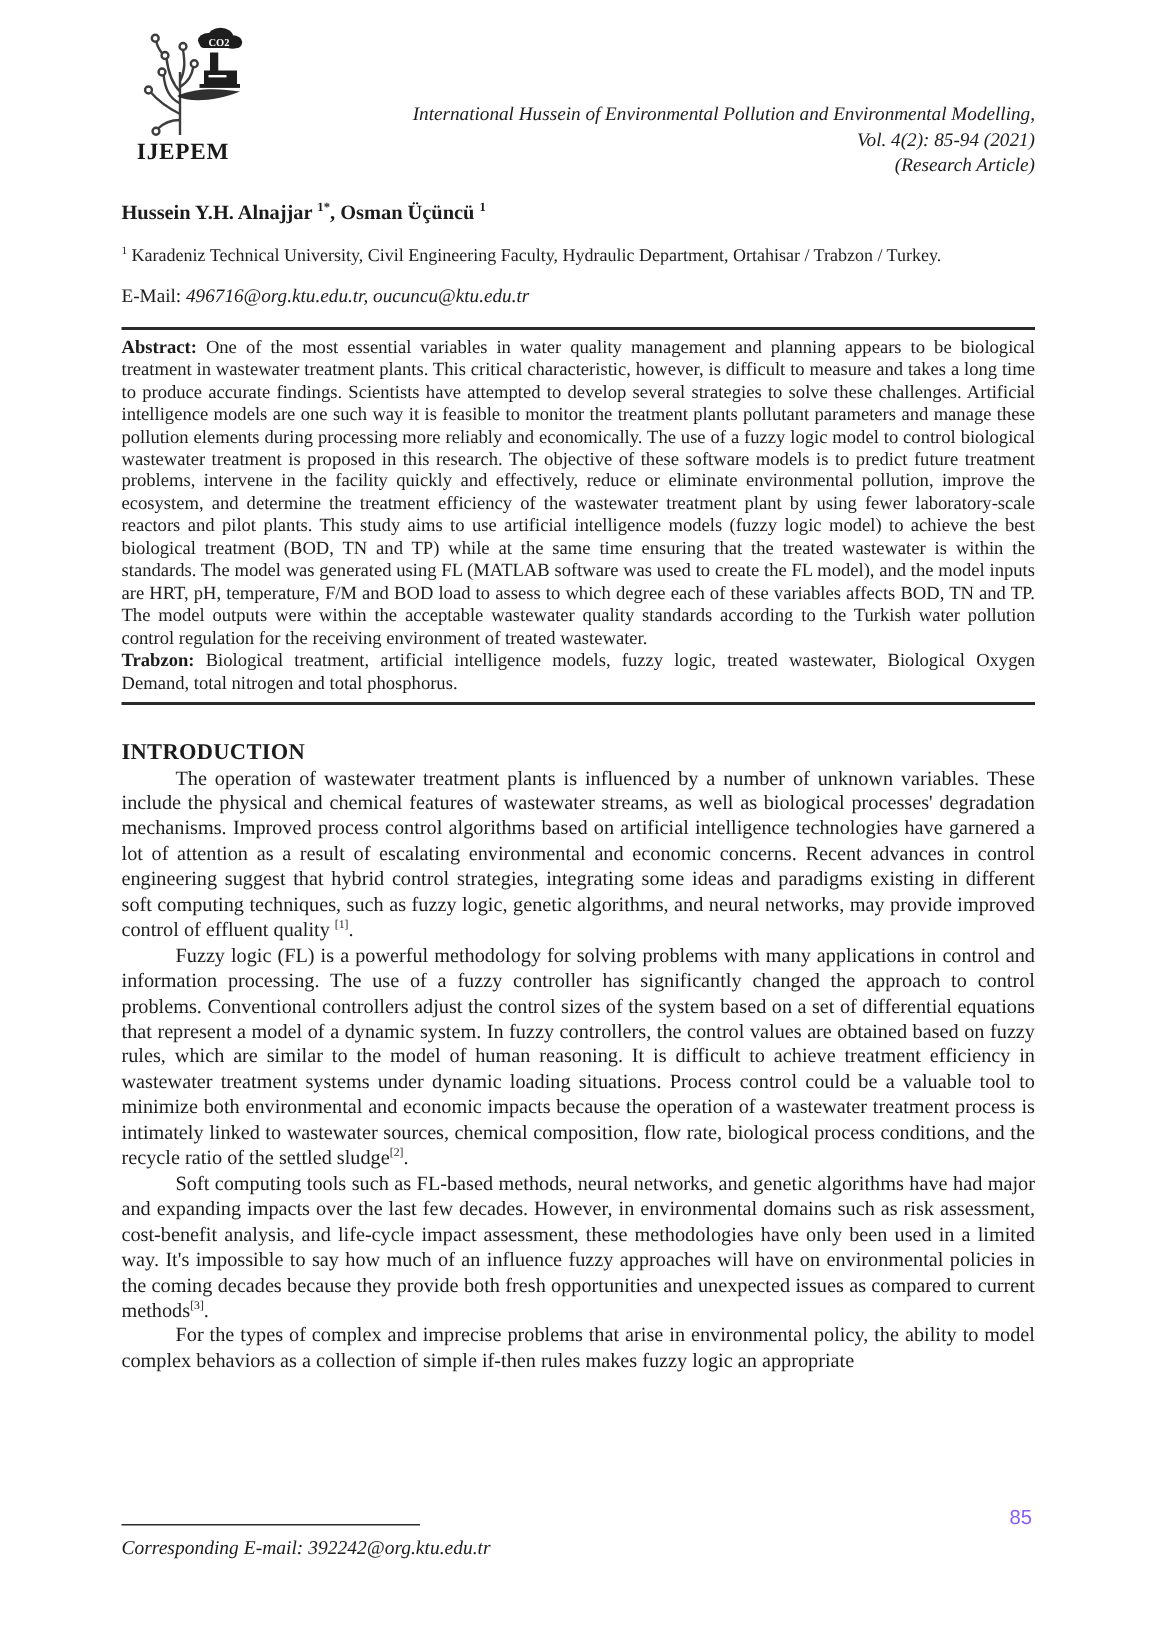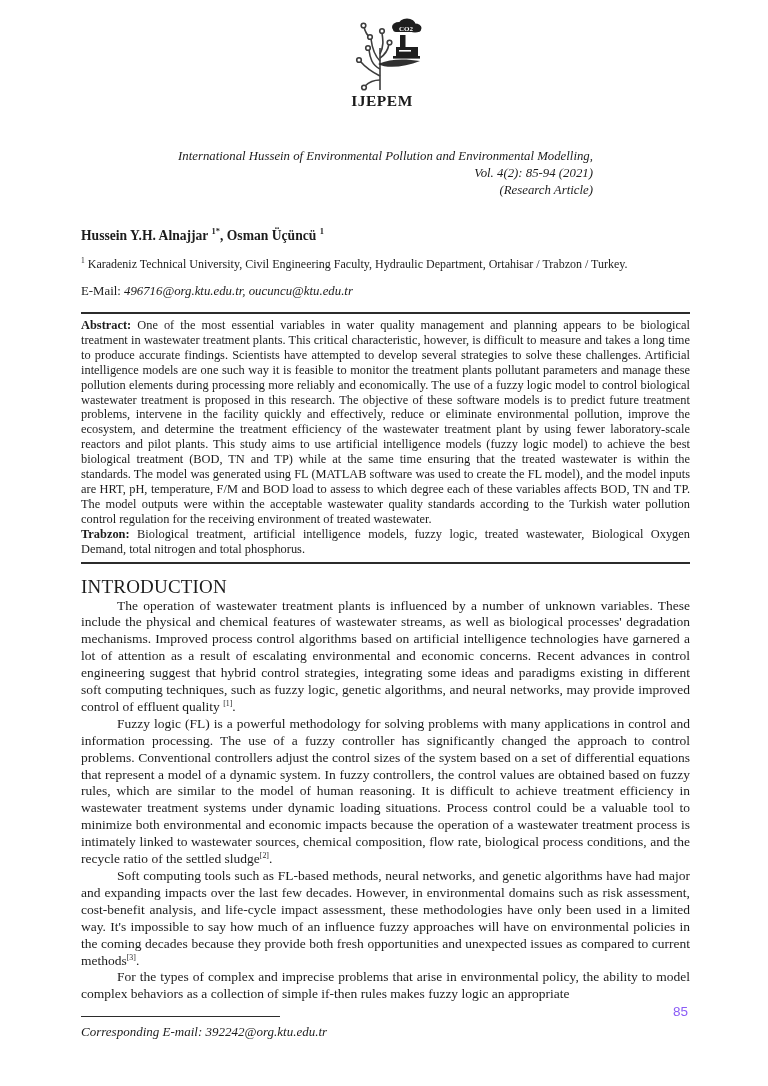--- a/index.html
+++ b/index.html
@@ -13,40 +13,39 @@
   }
   .page {
     position: relative;
     width: 768px; height: 1086px;
     background: #ffffff;
     padding: 14px 78px 0 81px;
   }
   .header-row {
     display: flex;
     justify-content: space-between;
-    align-items: center;
-    flex-direction: column;
+    align-items: flex-end;
   }
   .logo-box { width: 90px; flex: 0 0 auto; }
   .journal-info {
     text-align: right;
     font-style: italic;
     font-size: 12.8px;
     line-height: 17px;
     margin-top: 30px;
   }
   .article-title {
     margin-top: 21px;
     font-size: 16.6px;
     font-weight: bold;
     line-height: 23px;
     text-align: justify;
   }
   .authors {
-    margin-top: 29px;
+    margin-top: 15px;
     font-size: 13.6px;
     font-weight: bold;
   }
   sup { font-size: 0.62em; vertical-align: super; line-height: 0; }
   .affiliation {
     margin-top: 13px;
     font-size: 12px;
   }
   .email-line {
     margin-top: 12px;
@@ -57,23 +56,23 @@
     margin-top: 13px;
     border-top: 2.5px solid #2b2b2b;
     border-bottom: 2.5px solid #2b2b2b;
     padding: 4px 0 5px 0;
     font-size: 12.4px;
     line-height: 14.9px;
     text-align: justify;
   }
   .abstract-box .lbl { font-weight: bold; }
   .section-heading {
-    margin-top: 12px;
-    font-size: 19px;
-    font-weight: normal;
+    margin-top: 24px;
+    font-size: 15px;
+    font-weight: bold;
     letter-spacing: 0.2px;
   }
   .body-para {
     font-size: 13.5px;
     line-height: 16.9px;
     text-align: justify;
     text-indent: 36px;
   }
   .body-para sup { font-size: 0.58em; }
   .footnote {

